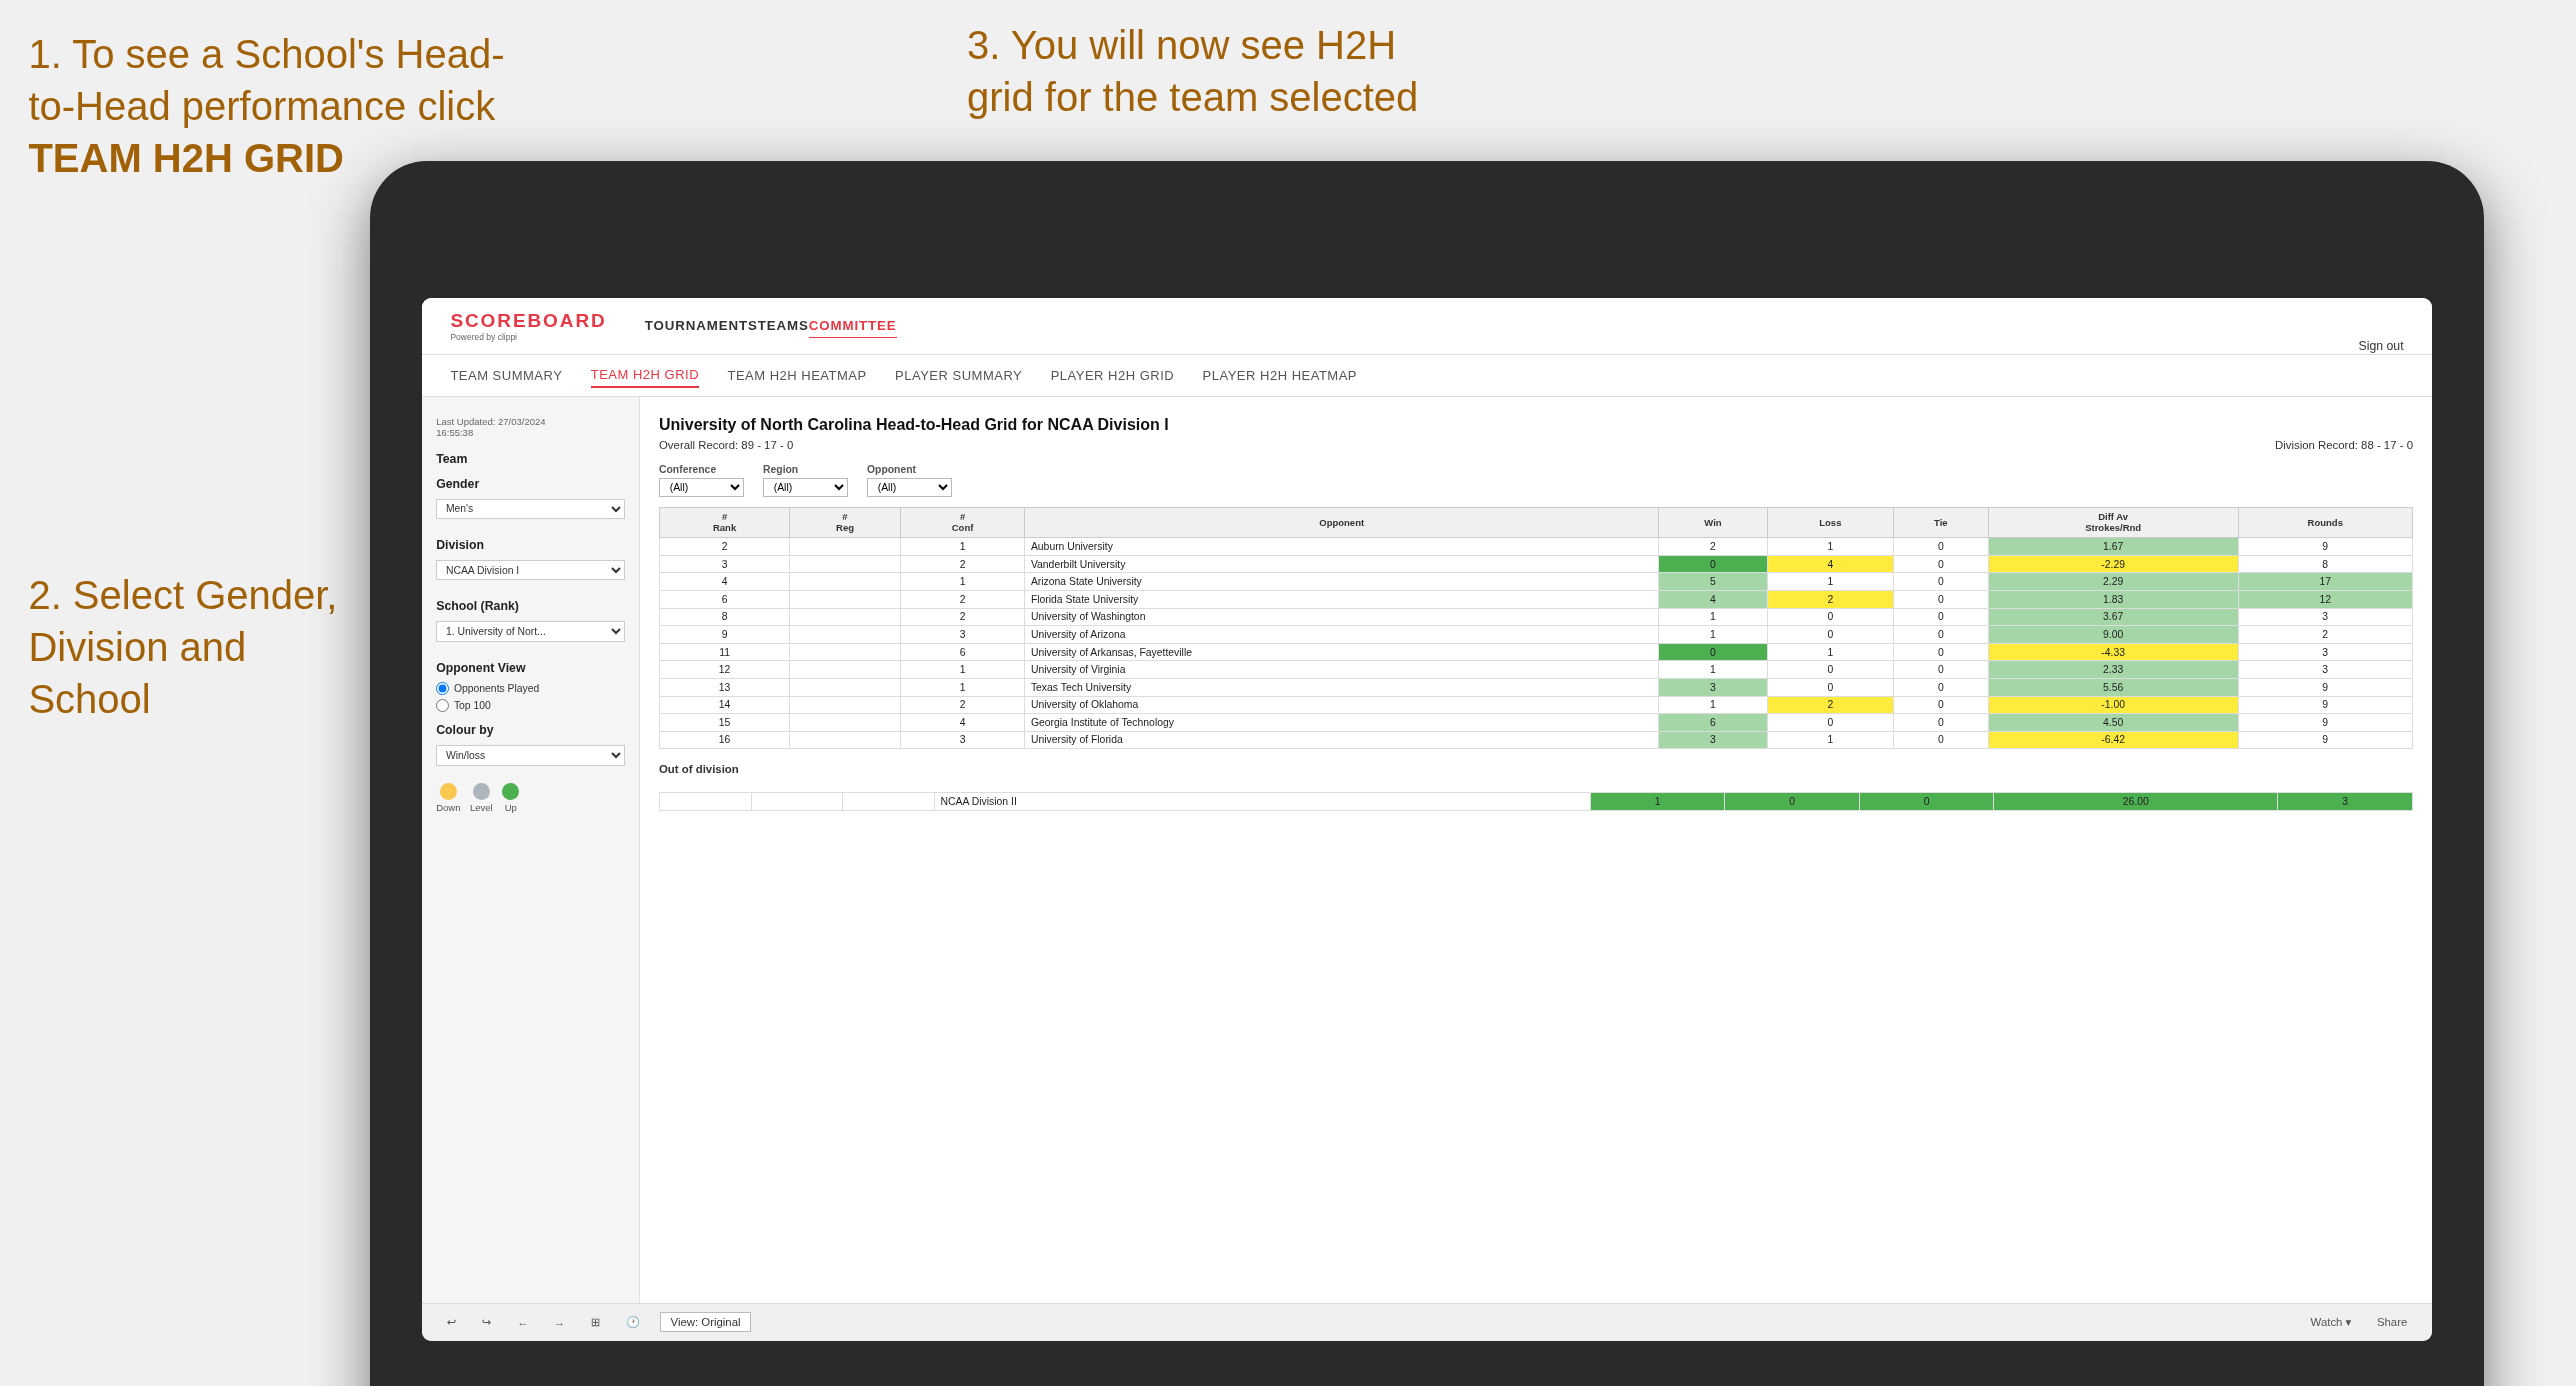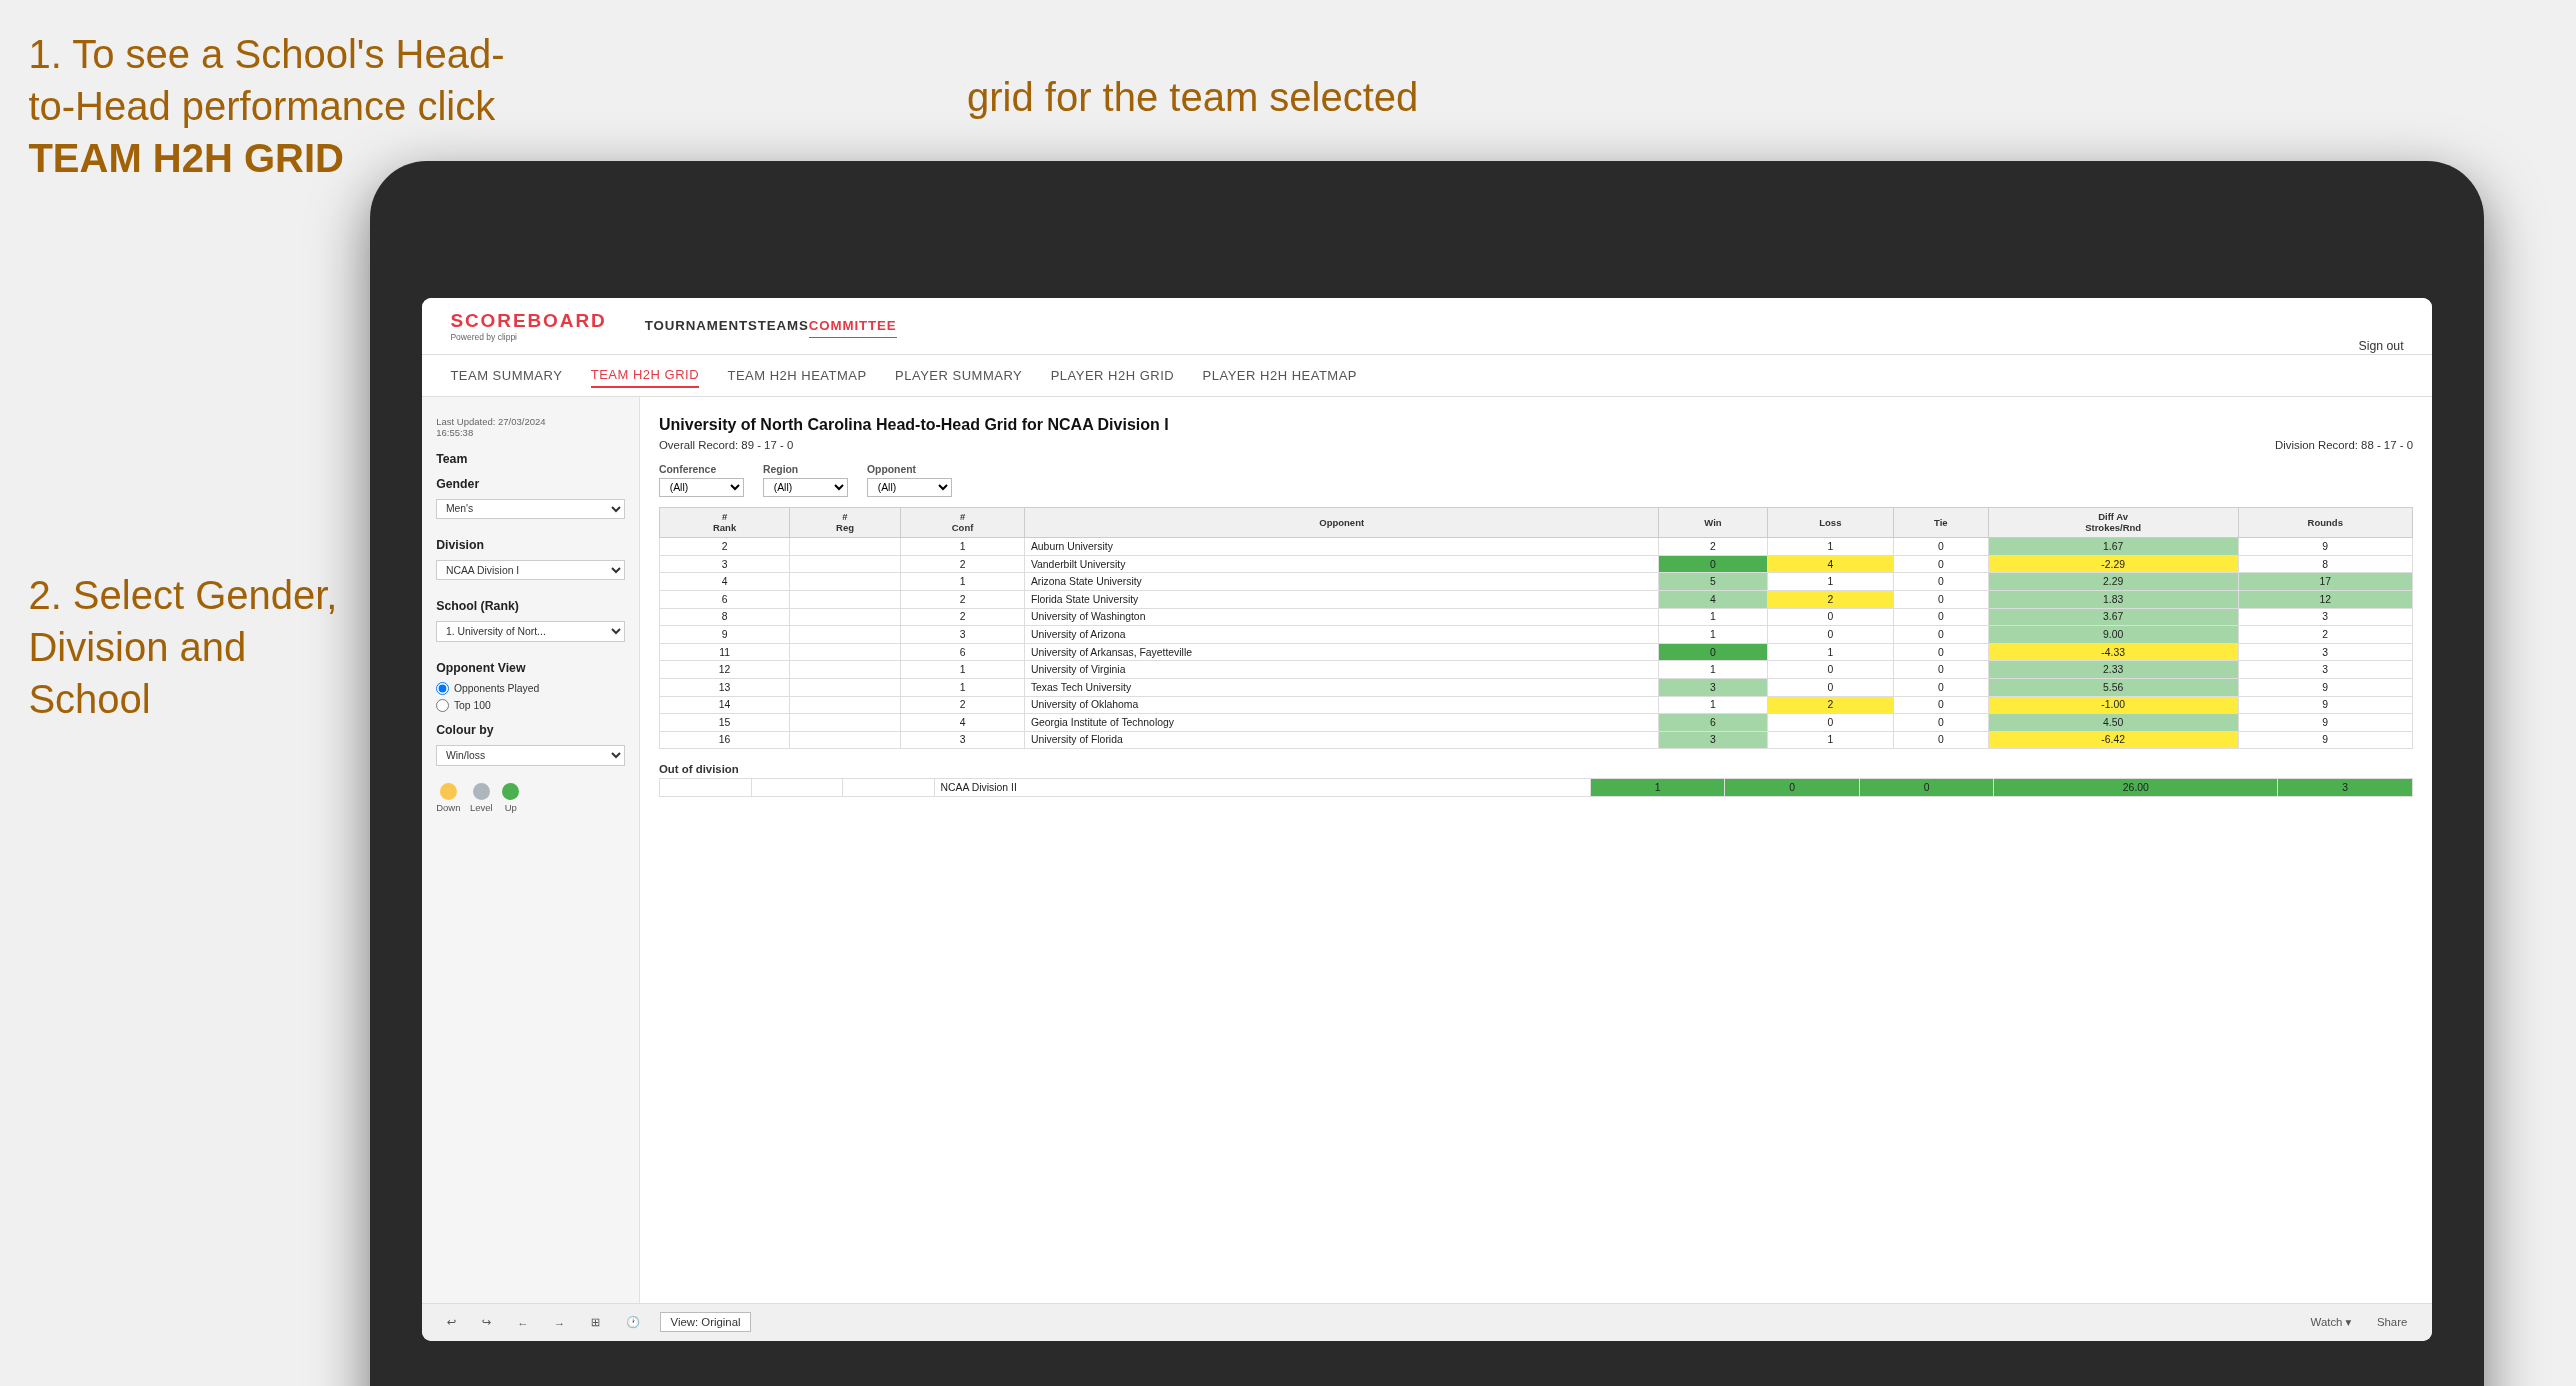--- a/index.html
+++ b/index.html
@@ -283,21 +283,21 @@
     .cell-yellow { background: #ffeb3b; color: #333; }
     .cell-light-green { background: #a5d6a7; }
     .cell-neutral { background: #fff; }
 
     
     .out-of-div-label {
       font-size: 11.4px;
       font-weight: 700;
       color: #333;
       margin-top: 14.2px;
-      margin-bottom: 3px;
+      margin-bottom: 17px;
     }
 
     
     .bottom-toolbar {
       background: #f0f0f0;
       border-top: 0.9px solid #ddd;
       height: 38px;
       display: flex;
       align-items: center;
       padding: 0 19px;
@@ -342,21 +342,21 @@
   <strong>TEAM H2H GRID</strong>
 </div>
 
 <div class="annotation annotation-2">
   <span>2. Select Gender,</span><br>
   <span>Division and</span><br>
   <span>School</span>
 </div>
 
 <div class="annotation annotation-3">
-  <br>
+  <span>3. You will now see H2H</span><br>
   <span>grid for the team selected</span>
 </div>
 
 <svg class="arrow-svg" width="379" height="284" style="position:absolute; top:190px; left:218px;" viewBox="0 0 400 300">
   <defs>
     <marker id="arrowhead1" markerWidth="10" markerHeight="7" refX="10" refY="3.5" orient="auto">
       <polygon points="0 0, 10 3.5, 0 7" fill="#e63946"></polygon>
     </marker>
   </defs>
   <path d="M 200 20 Q 350 80 370 200" stroke="#e63946" stroke-width="4" fill="none" marker-end="url(#arrowhead1)"></path>

